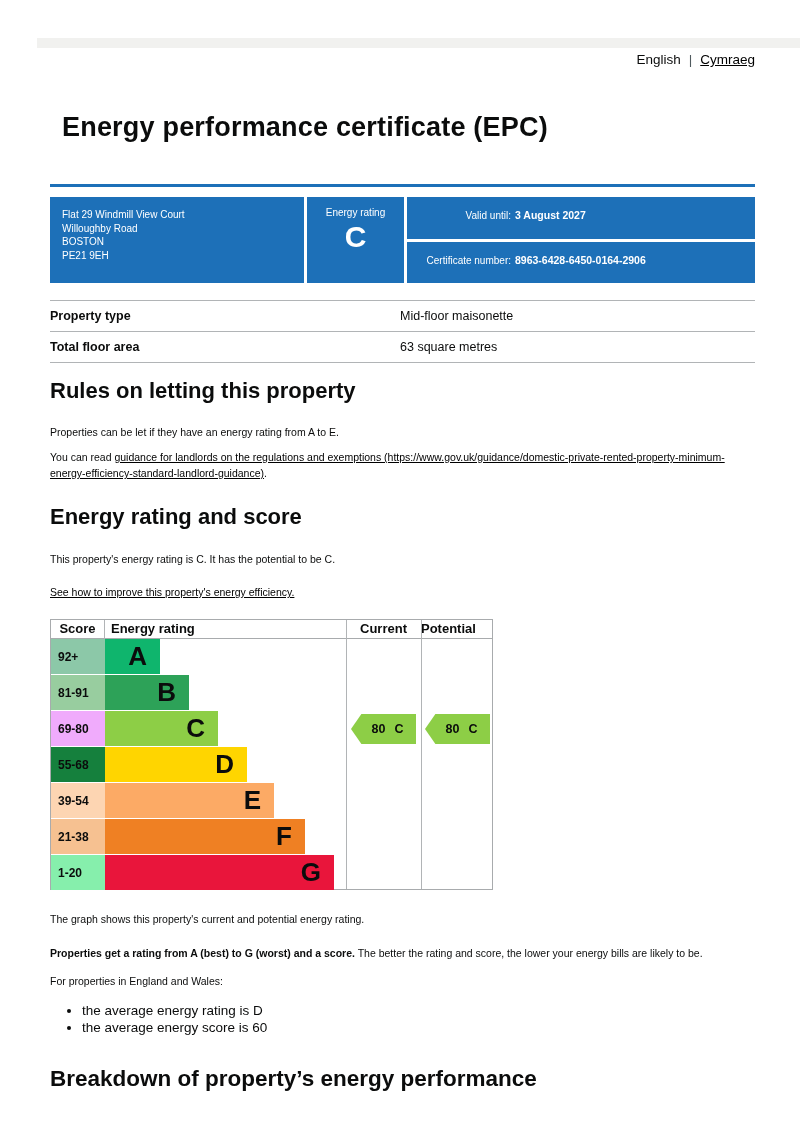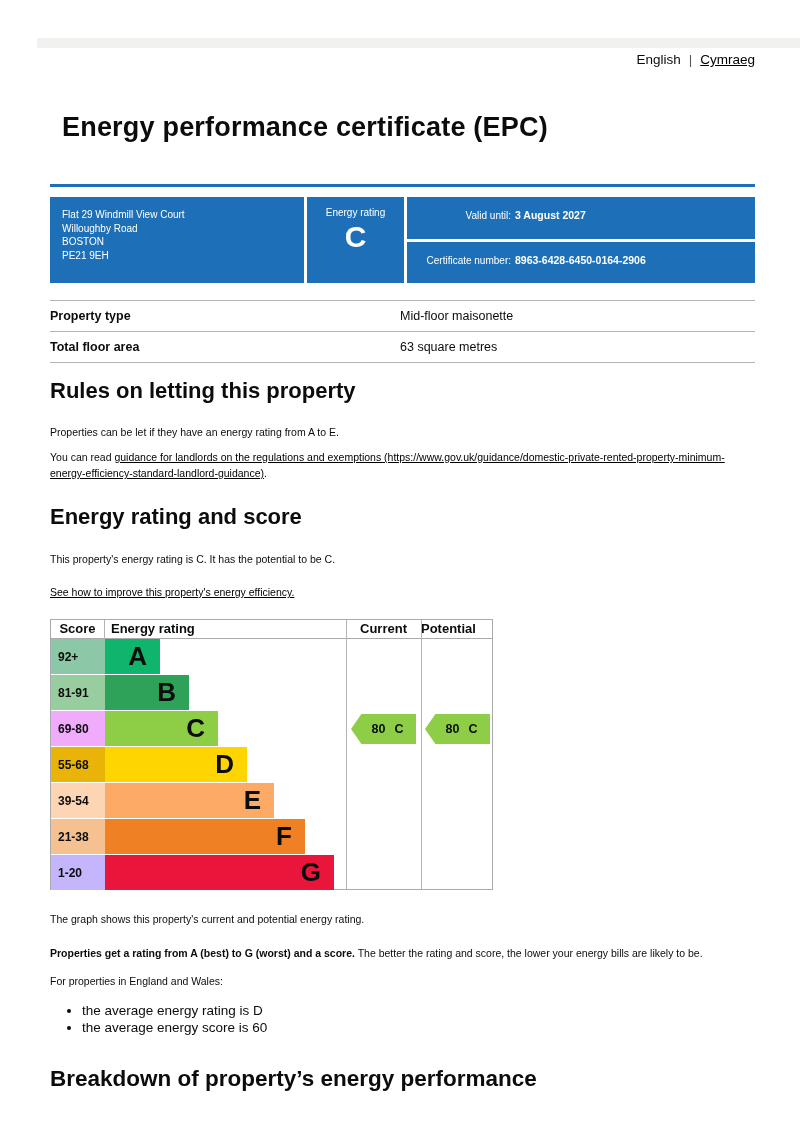--- a/index.html
+++ b/index.html
@@ -137,33 +137,33 @@
         </div>
         <div class="band-row">
           <div class="score-cell" style="background: rgb(152, 205, 159);">81-91</div>
           <div class="bar" style="background: rgb(45, 162, 88); width: 84px;">B</div>
         </div>
         <div class="band-row">
           <div class="score-cell" style="background: #f0abfc;">69-80</div>
           <div class="bar" style="background: rgb(141, 206, 70); width: 113px;">C</div>
         </div>
         <div class="band-row">
-          <div class="score-cell" style="background: #eab308;">55-68</div>
+          <div class="score-cell" style="background: #15803d;">55-68</div>
           <div class="bar" style="background: rgb(255, 213, 0); width: 142px;">D</div>
         </div>
         <div class="band-row">
           <div class="score-cell" style="background: rgb(253, 213, 178);">39-54</div>
           <div class="bar" style="background: rgb(252, 170, 101); width: 169px;">E</div>
         </div>
         <div class="band-row">
           <div class="score-cell" style="background: rgb(246, 193, 145);">21-38</div>
           <div class="bar" style="background: rgb(239, 128, 35); width: 200px;">F</div>
         </div>
         <div class="band-row">
-          <div class="score-cell" style="background: #c4b5fd;">1-20</div>
+          <div class="score-cell" style="background: #86efac;">1-20</div>
           <div class="bar" style="background: rgb(233, 21, 59); width: 229px;">G</div>
         </div>
       </div>
     <div class="vline v1"></div>
     <div class="vline v2"></div>
     <div class="vline v3"></div>
     <div class="arrow current" style="background: rgb(141, 206, 70);">
       <span>80</span>
       <span>C</span>
     </div>

